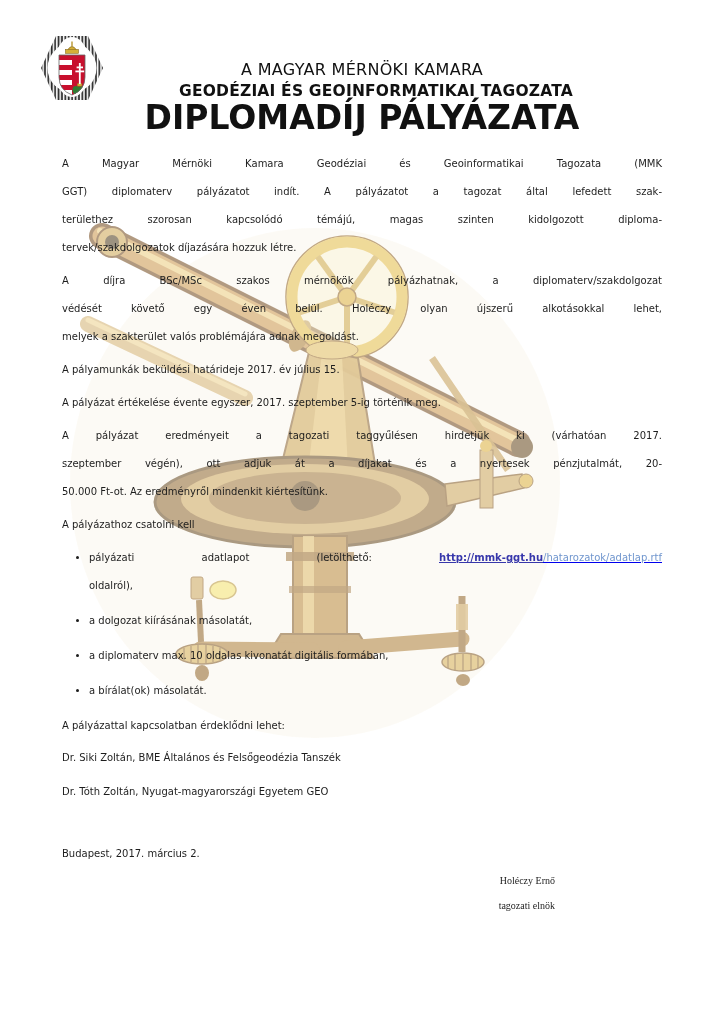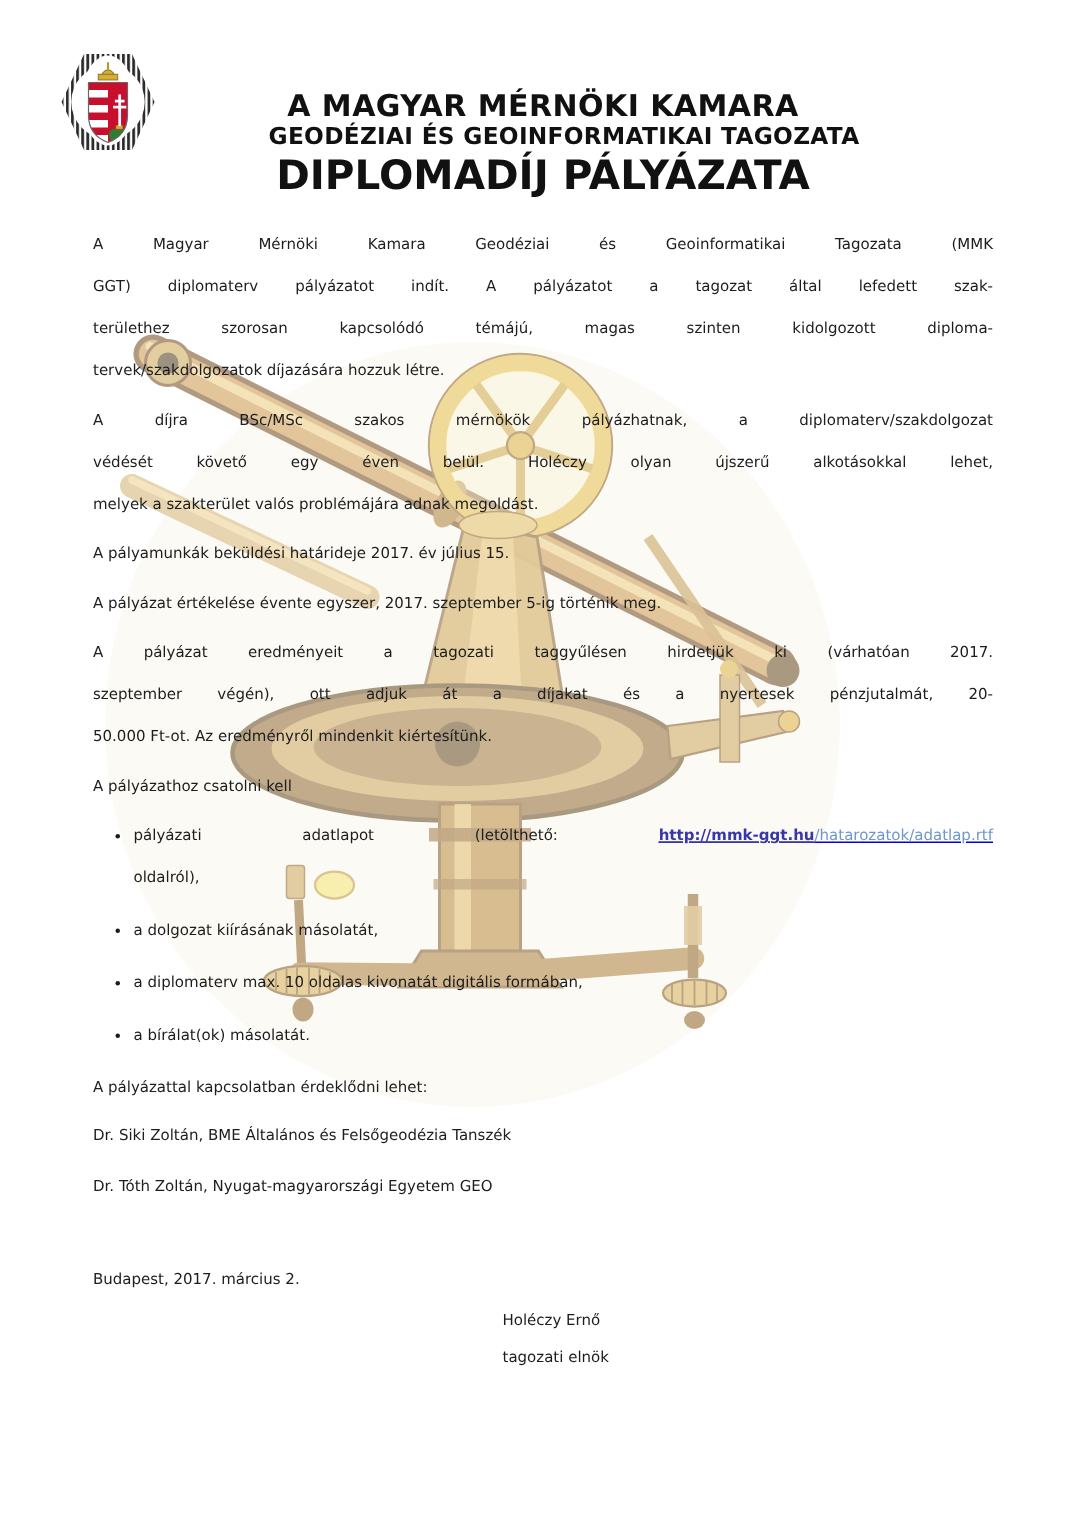--- a/index.html
+++ b/index.html
@@ -9,37 +9,37 @@
     font-family:"DejaVu Sans","Liberation Sans",sans-serif;
     color:var(--color-text,#1d1d1d);
     overflow:hidden;
   }
   
   .theodolite { position:absolute; left:60px; top:218px; width:520px; height:530px; opacity:.52; filter:blur(.5px); }
   
   .logo { position:absolute; left:40px; top:33px; width:64px; height:70px; }
   
   .header { position:relative; z-index:1; padding-top:60px; text-align:center; color:var(--color-heading,#111); }
-  .h-org   { font-size:20px;   font-weight:bold; line-height:20px; letter-spacing:.3px; }
+  .h-org   { font-size:16px;   font-weight:normal; line-height:20px; letter-spacing:.3px; }
   .h-sec   { font-size:15.5px; font-weight:bold; line-height:22px; letter-spacing:.2px;padding-left:28px; }
-  .h-title { font-size:27px;   font-weight:bold; line-height:32px; }
+  .h-title { font-size:33px;   font-weight:bold; line-height:32px; }
   
   .content { position:relative; z-index:1; margin:16px 62px 0; width:600px; font-size:10px; line-height:28px; }
   .para { margin:0 0 5px; }
   .tline { text-align:left; }
   .tline.just { text-align:justify; text-align-last:justify; }
   ul.bullets { margin:2px 0 0; padding:0 0 0 27px; list-style:disc; }
   ul.bullets li { margin:0 0 7px; }
   .link { text-decoration:underline; cursor:pointer; }
   .link-host { color:var(--color-link-host,#3737ab); font-weight:bold;text-decoration:underline; }
   .link-path { color:var(--color-link-path,#7096ce); }
   .contact-heading { margin:0 0 4px; }
   .contact-line { margin-bottom:6px; }
   .date-line { padding-top:30px; line-height:24px; }
-  .signature { margin-top:2px; width:220px; margin-left:273px; text-align:left; line-height:25px; }
+  .signature { margin-top:2px; width:220px; margin-left:273px; text-align:right; line-height:25px;font-family:Liberation Serif, serif; }
 </style>
 </head>
 <body>
 
 <div class="page">
 
   <svg class="theodolite" viewBox="0 0 520 530" aria-hidden="true">
     <ellipse cx="255" cy="265" rx="245" ry="255" fill="#f5eedd" opacity="0.55"></ellipse>
 
     <line x1="28" y1="106" x2="185" y2="180" stroke="#c9a050" stroke-width="16" stroke-linecap="round" opacity="0.85"></line>

